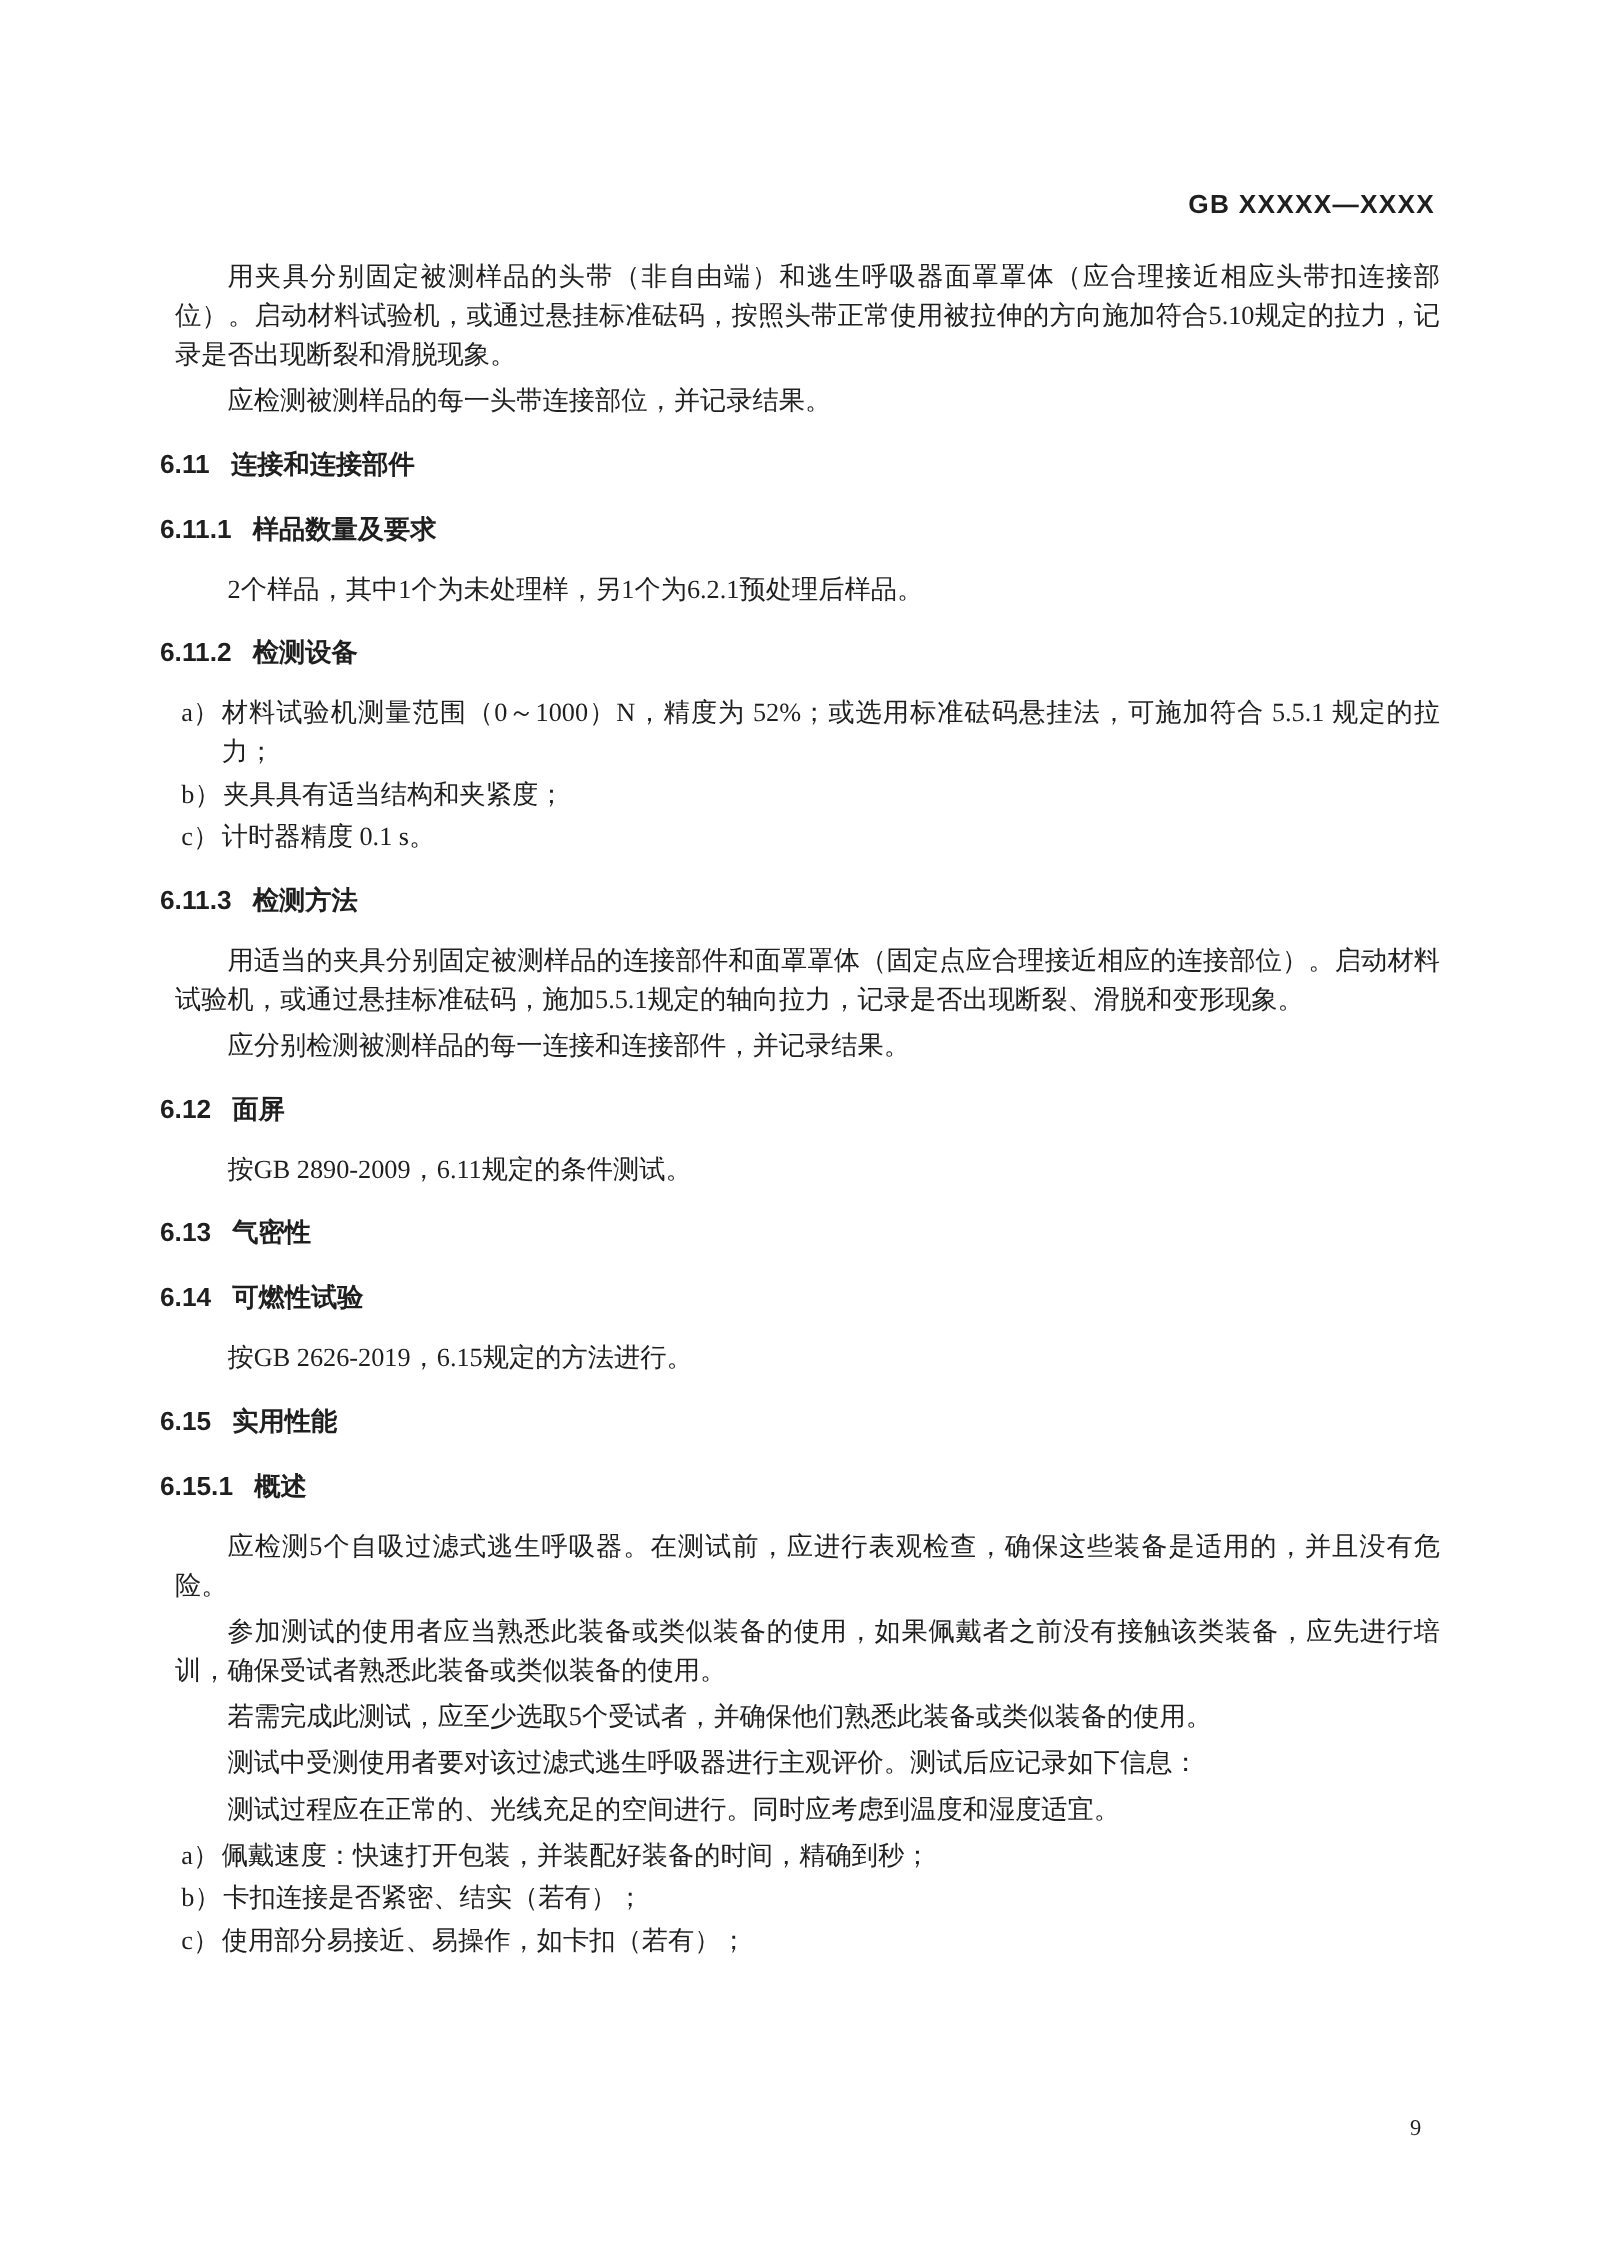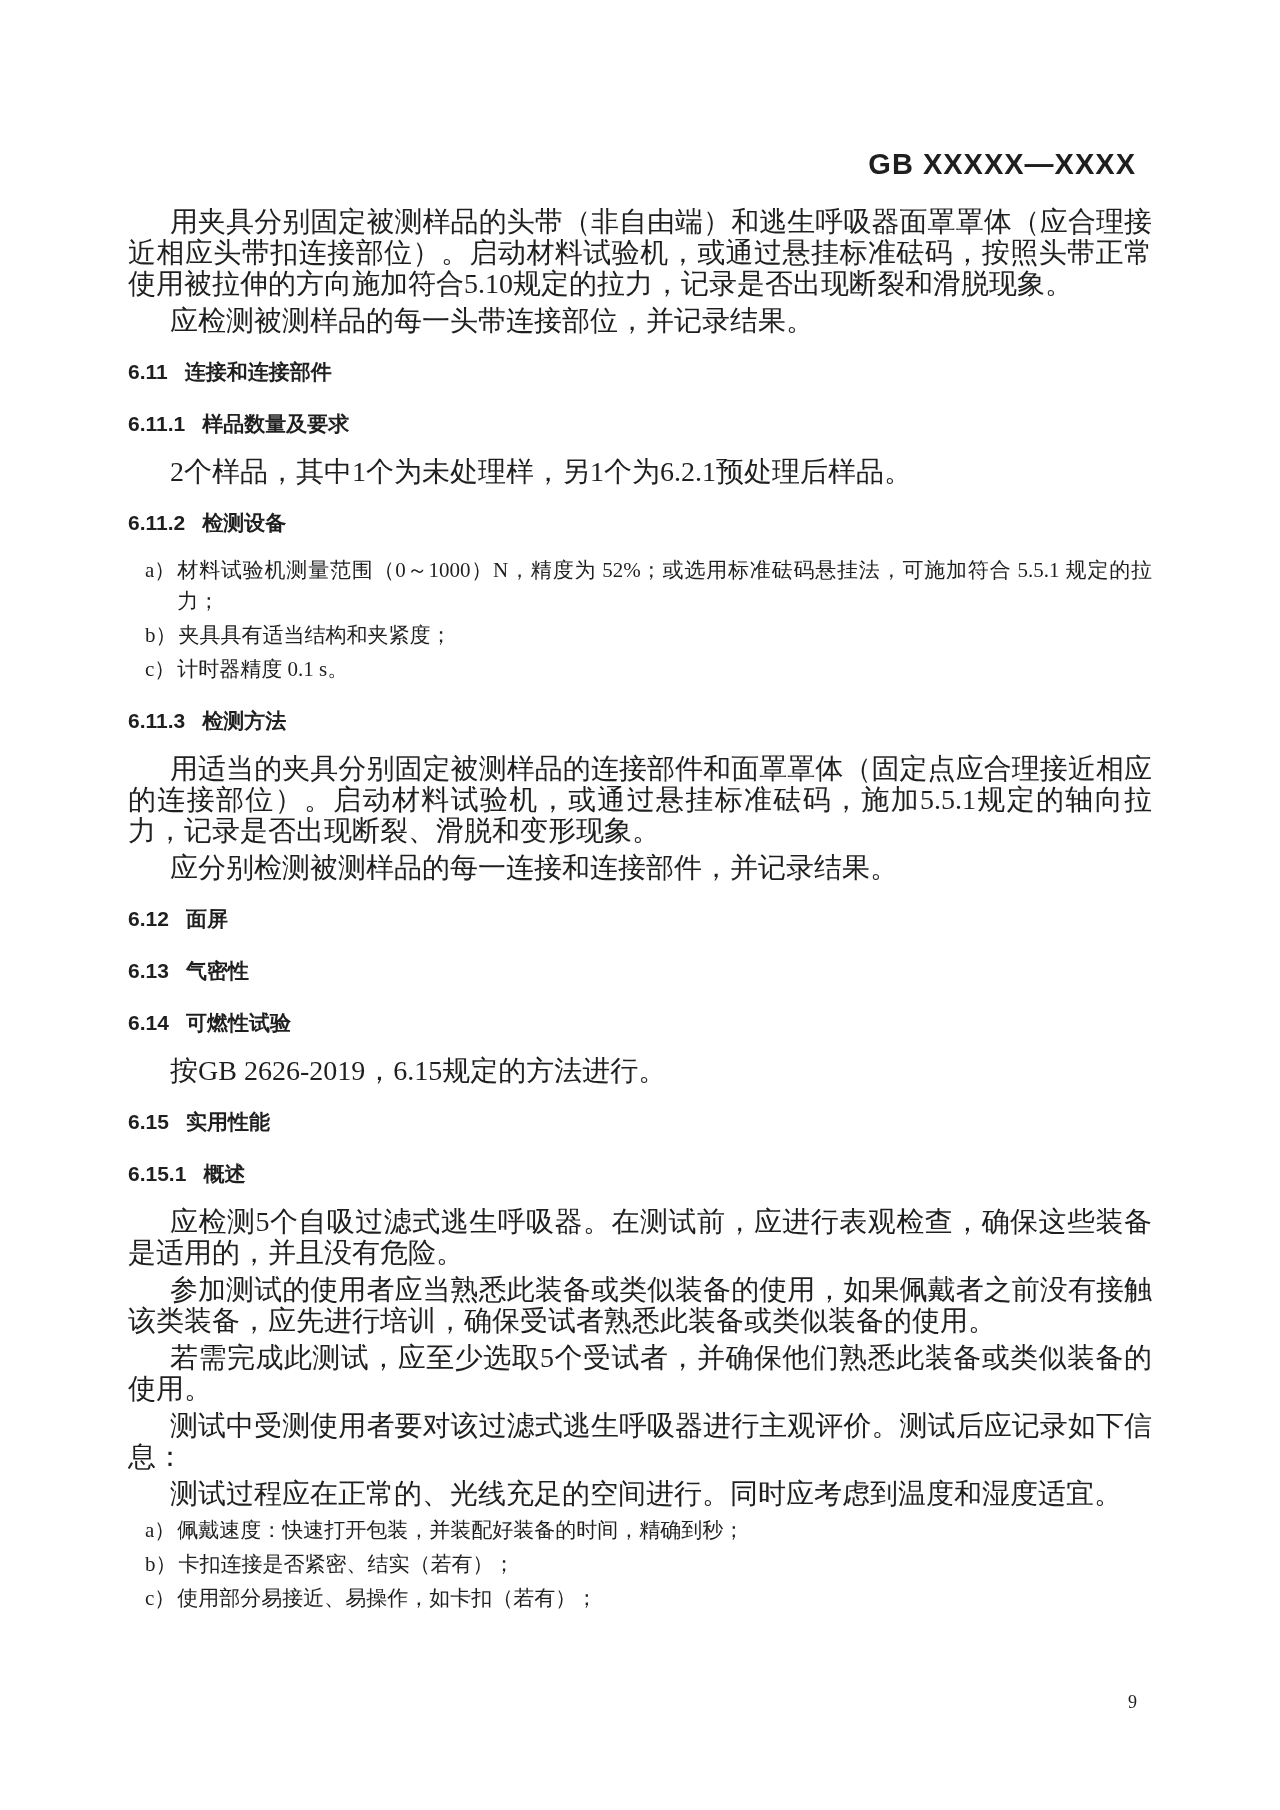--- a/index.html
+++ b/index.html
@@ -9,30 +9,30 @@
     height: 1810px;
     box-sizing: border-box;
     padding: 152px 128px 0 128px;
     background: #ffffff;
     color: #1f1f1f;
     font-family: "Liberation Serif", "DejaVu Serif", serif;
     overflow: hidden;
   }
   .doc-header {
     line-height: 24px;
-    margin: 0 16px 30px 0;
+    margin: 0 4px 30px 0;
     text-align: right;
     font-family: "Liberation Sans", "DejaVu Sans", sans-serif;
     font-weight: bold;
-    font-size: 29px;
+    font-size: 21px;
     letter-spacing: 1px;
   }
   .para {
-    margin: 0 0 6px 0;
-    font-size: 28px;
+    margin: 0 0 6px 12px;
+    font-size: 21px;
     line-height: 31px;
     text-indent: 42px;
     text-align: justify;
   }
   .sec {
     display: flex;
     align-items: baseline;
     margin: 19px 0 16px 0;
     font-family: "Liberation Sans", "DejaVu Sans", sans-serif;
     font-weight: bold;
@@ -107,20 +107,21 @@
     <span class="num">6.11.3</span>
     <span class="ttl">检测方法</span>
   </h3>
   <p class="para">用适当的夹具分别固定被测样品的连接部件和面罩罩体（固定点应合理接近相应的连接部位）。启动材料试验机，或通过悬挂标准砝码，施加5.5.1规定的轴向拉力，记录是否出现断裂、滑脱和变形现象。</p>
   <p class="para">应分别检测被测样品的每一连接和连接部件，并记录结果。</p>
 
   <h2 class="sec">
     <span class="num">6.12</span>
     <span class="ttl">面屏</span>
   </h2>
+  <p class="para">按GB 2890-2009，6.11规定的条件测试。</p>
 
   <h2 class="sec">
     <span class="num">6.13</span>
     <span class="ttl">气密性</span>
   </h2>
 
   <h2 class="sec">
     <span class="num">6.14</span>
     <span class="ttl">可燃性试验</span>
   </h2>

